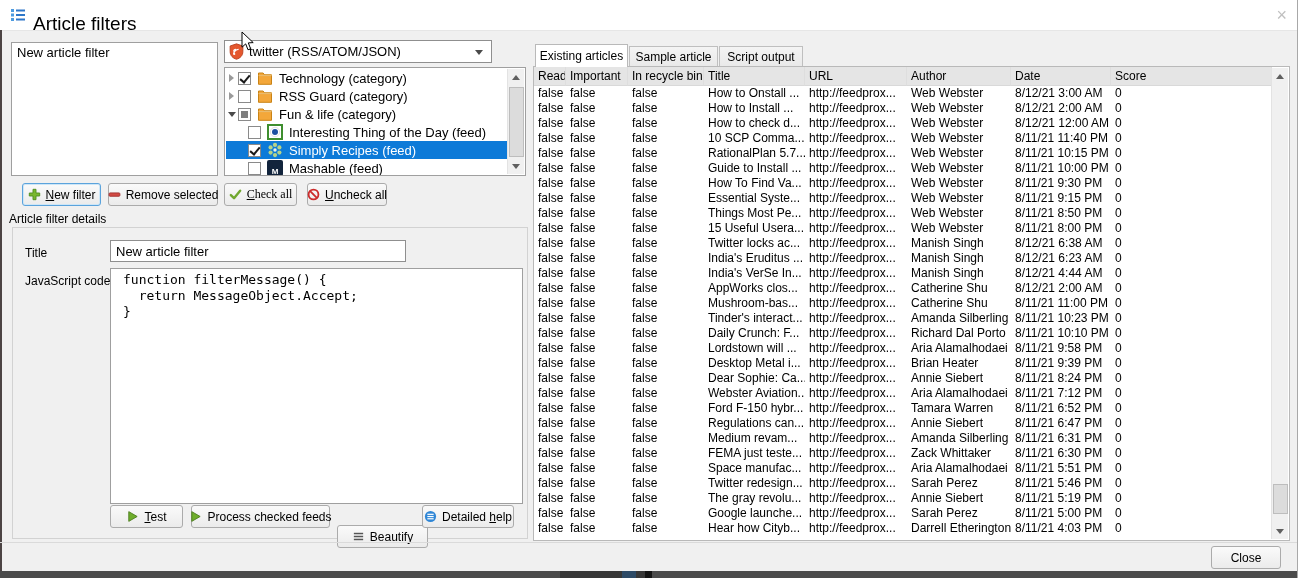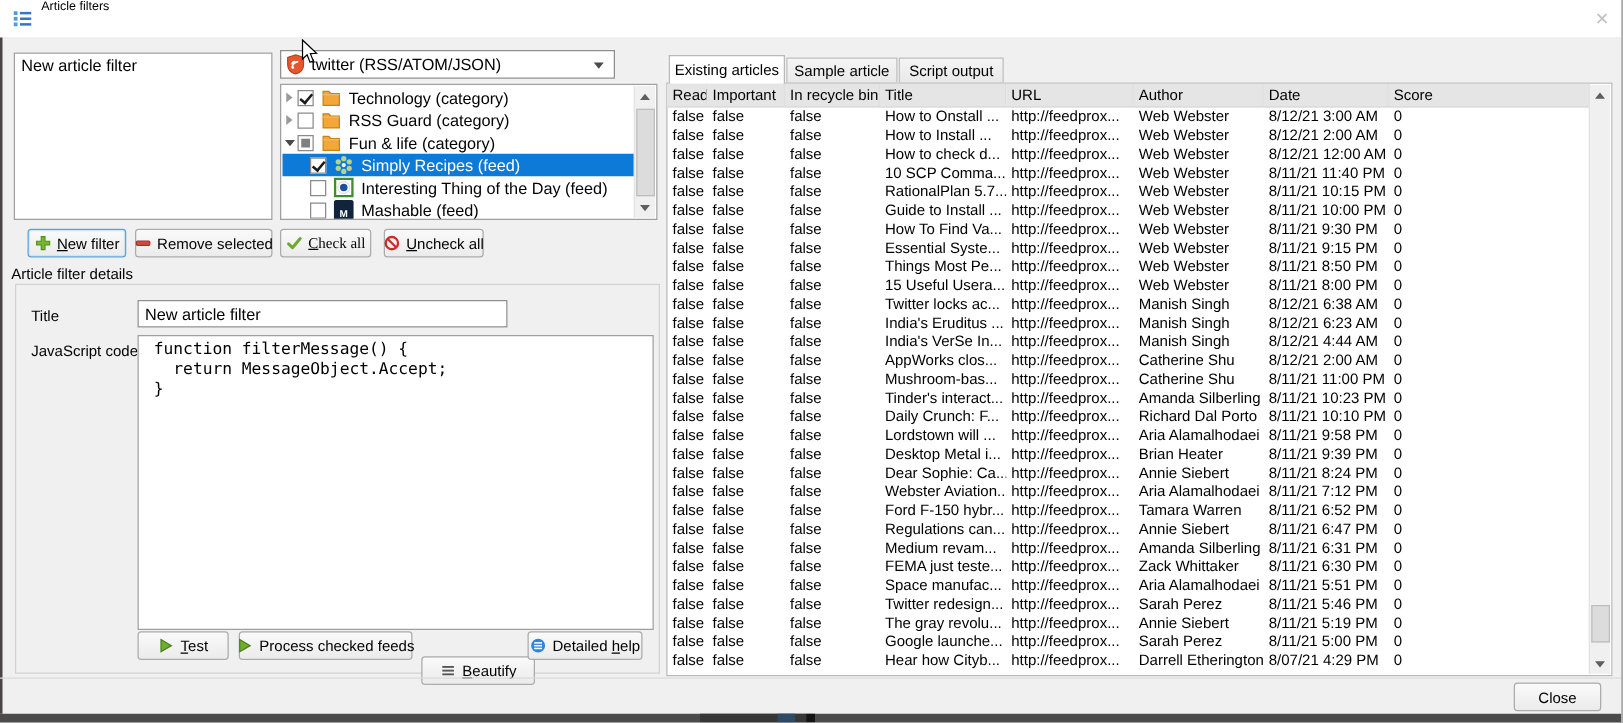--- a/index.html
+++ b/index.html
@@ -2,21 +2,21 @@
 <html><head>
 <meta charset="utf-8">
 <style>
   html,body{margin:0;padding:0;background:#777;}
   #dialog{position:relative;width:1298px;height:578px;background:#f0f0f0;overflow:hidden;
           font-family:"Liberation Sans","DejaVu Sans",sans-serif;font-size:12px;color:#000;
           border-right:1px solid #a8a8a8;box-sizing:border-box;}
   
   #titlebar{position:absolute;left:0;top:0;width:100%;height:30px;background:#fff;border-bottom:1px solid #e6e6e6;}
   #app-icon{position:absolute;left:10px;top:7px;width:16px;height:16px;}
-  #window-title{position:absolute;left:33px;top:0;font-size:10px;}
+  #window-title{position:absolute;left:33px;top:13px;font-size:19px;}
   #close-x{position:absolute;right:10px;top:3px;font-size:18px;color:#c0c0c0;cursor:default;line-height:24px;}
   
   #left-edge{position:absolute;left:0;top:30px;width:2px;height:541px;background:#4c4444;}
   
   .panel{position:absolute;background:#fff;border:1px solid #9f9f9f;box-sizing:border-box;}
   
   #filters-list{left:11px;top:42px;width:207px;height:134px;}
   .list-item{padding:2px 5px;font-size:13px;white-space:nowrap;}
   
   #combo{left:224px;top:40px;width:268px;height:23px;border:1px solid #8f8f8f;}
@@ -165,20 +165,32 @@
           <span class="exp expanded"></span>
           <span class="cb partial"></span>
           <span class="ticon">
             <svg width="16" height="16" viewBox="0 0 16 16">
               <path d="M1.5 5 v-2 h4.6 l1.4 1.8 H14.5 v9.5 H1.5 z" fill="#f3a73a" stroke="#c98315"></path>
               <path d="M1.5 5.6 H14.5" stroke="#e8bd74" stroke-width="1"></path>
             </svg>
           </span>
           <span class="tlabel">Fun &amp; life (category)</span>
         </div>
+        <div class="tree-row feed">
+          <span class="exp none"></span>
+          <span class="cb unchecked"></span>
+          <span class="ticon">
+            <svg width="16" height="16" viewBox="0 0 16 16">
+              <rect x="1" y="1" width="14" height="14" fill="#fff" stroke="#3e8e2f" stroke-width="2"></rect>
+              <circle cx="8" cy="8" r="4.7" fill="none" stroke="#e0e0e0"></circle>
+              <circle cx="8" cy="8" r="3" fill="#1b4ea0"></circle>
+            </svg>
+          </span>
+          <span class="tlabel">Interesting Thing of the Day (feed)</span>
+        </div>
         <div class="tree-row feed selected">
           <span class="exp none"></span>
           <span class="cb checked"></span>
           <span class="ticon">
             <svg width="16" height="16" viewBox="0 0 16 16">
               <g fill="#b5d38a">
                 <circle cx="8" cy="2.9" r="2.1"></circle>
                 <circle cx="12.4" cy="5.4" r="2.1"></circle>
                 <circle cx="12.4" cy="10.6" r="2.1"></circle>
                 <circle cx="8" cy="13.1" r="2.1"></circle>
@@ -188,32 +200,20 @@
               <circle cx="8" cy="8" r="1.7" fill="#eef6e2"></circle>
             </svg>
           </span>
           <span class="tlabel">Simply Recipes (feed)</span>
         </div>
         <div class="tree-row feed">
           <span class="exp none"></span>
           <span class="cb unchecked"></span>
           <span class="ticon">
             <svg width="16" height="16" viewBox="0 0 16 16">
-              <rect x="1" y="1" width="14" height="14" fill="#fff" stroke="#3e8e2f" stroke-width="2"></rect>
-              <circle cx="8" cy="8" r="4.7" fill="none" stroke="#e0e0e0"></circle>
-              <circle cx="8" cy="8" r="3" fill="#1b4ea0"></circle>
-            </svg>
-          </span>
-          <span class="tlabel">Interesting Thing of the Day (feed)</span>
-        </div>
-        <div class="tree-row feed">
-          <span class="exp none"></span>
-          <span class="cb unchecked"></span>
-          <span class="ticon">
-            <svg width="16" height="16" viewBox="0 0 16 16">
               <rect width="16" height="16" rx="2" fill="#12243c"></rect>
               <text x="8" y="13.5" font-size="8" fill="#fff" text-anchor="middle" font-weight="bold">M</text>
             </svg>
           </span>
           <span class="tlabel">Mashable (feed)</span>
         </div>
       </div>
     <div class="vsb">
       <span class="up"></span>
       <span class="thumb" style="top:18px;height:68px;"></span>
@@ -598,21 +598,21 @@
           <div class="tcell">8/11/21 5:00 PM</div>
           <div class="tcell">0</div>
         </div>
         <div class="trow grid">
           <div class="tcell">false</div>
           <div class="tcell">false</div>
           <div class="tcell">false</div>
           <div class="tcell">Hear how Cityb...</div>
           <div class="tcell">http://feedprox...</div>
           <div class="tcell">Darrell Etherington</div>
-          <div class="tcell">8/07/21 4:29 PM</div>
+          <div class="tcell">8/11/21 4:03 PM</div>
           <div class="tcell">0</div>
         </div>
       </div>
     <div class="vsb">
       <span class="up"></span>
       <span class="thumb" style="top:416px;height:28px;"></span>
       <span class="down"></span>
     </div>
   </div>
 

